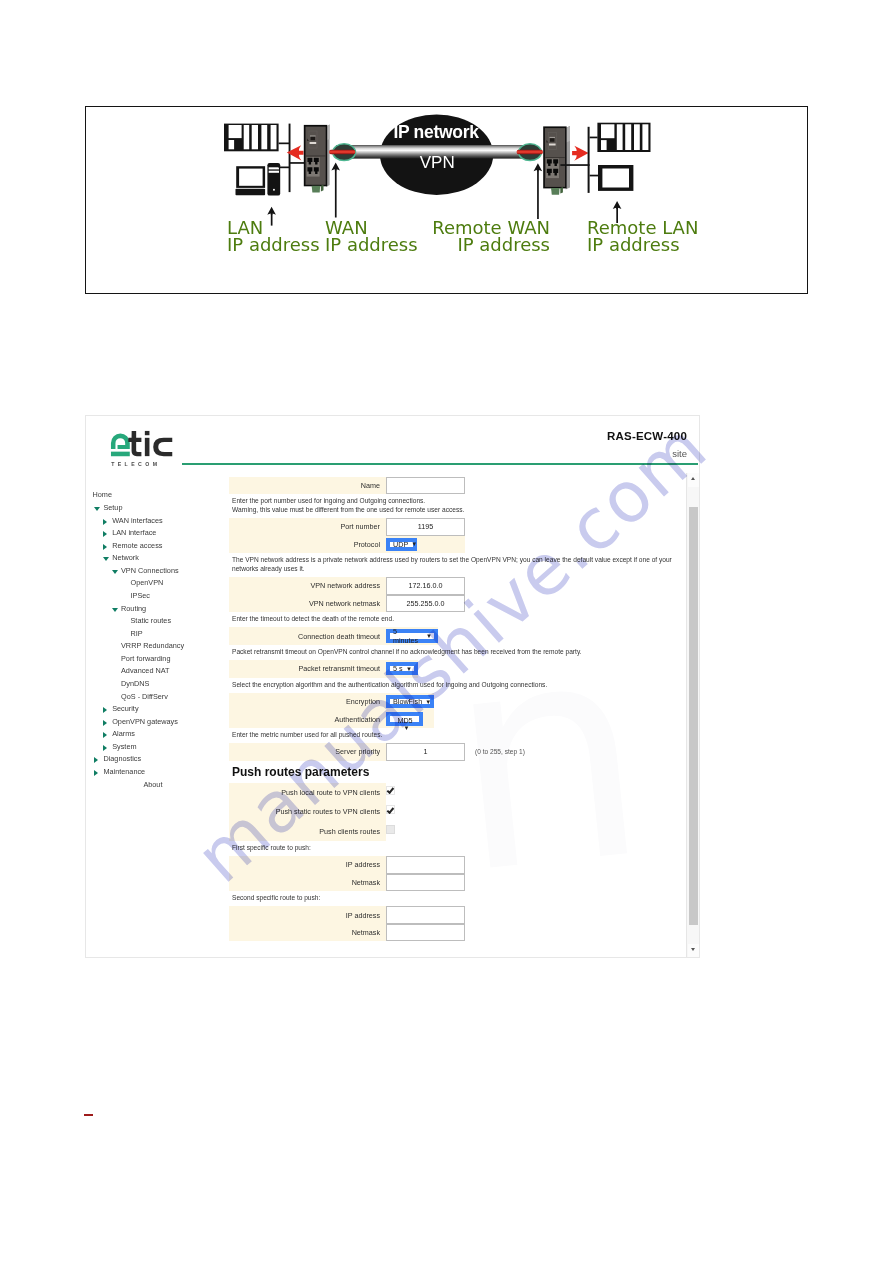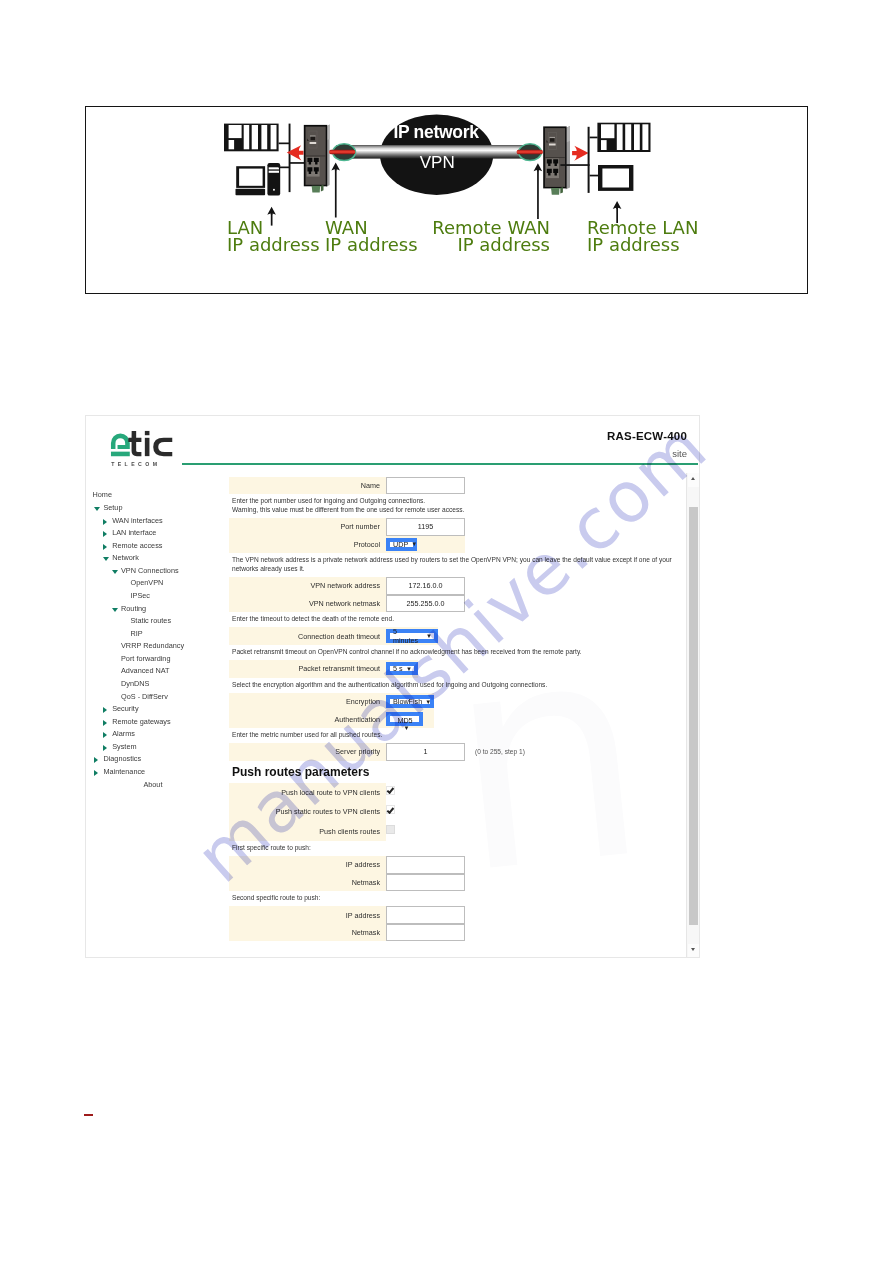--- a/index.html
+++ b/index.html
@@ -244,21 +244,21 @@
           <div class="mi" style="left: 44.5px; top: 116.96px;"><span class="tx">IPSec</span></div>
           <div class="mi" style="left: 35px; top: 129.53px;"><span class="arrow ar-d" style="left:-8.600000000000001px"></span><span class="tx">Routing</span></div>
           <div class="mi" style="left: 44.5px; top: 142.1px;"><span class="tx">Static routes</span></div>
           <div class="mi" style="left: 44.5px; top: 154.67px;"><span class="tx">RIP</span></div>
           <div class="mi" style="left: 35px; top: 167.24px;"><span class="tx">VRRP Redundancy</span></div>
           <div class="mi" style="left: 35px; top: 179.81px;"><span class="tx">Port forwarding</span></div>
           <div class="mi" style="left: 35px; top: 192.38px;"><span class="tx">Advanced NAT</span></div>
           <div class="mi" style="left: 35px; top: 204.95px;"><span class="tx">DynDNS</span></div>
           <div class="mi" style="left: 35px; top: 217.52px;"><span class="tx">QoS - DiffServ</span></div>
           <div class="mi" style="left: 26.2px; top: 230.09px;"><span class="arrow ar-r" style="left:-9.599999999999998px"></span><span class="tx">Security</span></div>
-          <div class="mi" style="left: 26.2px; top: 242.66px;"><span class="arrow ar-r" style="left:-9.599999999999998px"></span><span class="tx">Remote gateways</span></div>
+          <div class="mi" style="left: 26.2px; top: 242.66px;"><span class="arrow ar-r" style="left:-9.599999999999998px"></span><span class="tx">OpenVPN gateways</span></div>
           <div class="mi" style="left: 26.2px; top: 255.23px;"><span class="arrow ar-r" style="left:-9.599999999999998px"></span><span class="tx">Alarms</span></div>
           <div class="mi" style="left: 26.2px; top: 267.8px;"><span class="arrow ar-r" style="left:-9.599999999999998px"></span><span class="tx">System</span></div>
           <div class="mi" style="left: 17.4px; top: 280.37px;"><span class="arrow ar-r" style="left:-9.799999999999999px"></span><span class="tx">Diagnostics</span></div>
           <div class="mi" style="left: 17.4px; top: 292.94px;"><span class="arrow ar-r" style="left:-9.799999999999999px"></span><span class="tx">Maintenance</span></div>
           <div class="mi" style="left: 17.4px; top: 305.51px; margin-left: 40px;"><span class="tx">About</span></div>
         </div>
     <div class="form" id="form">
           <div class="band">
             <div class="row">
               <div class="lab">Name</div>

